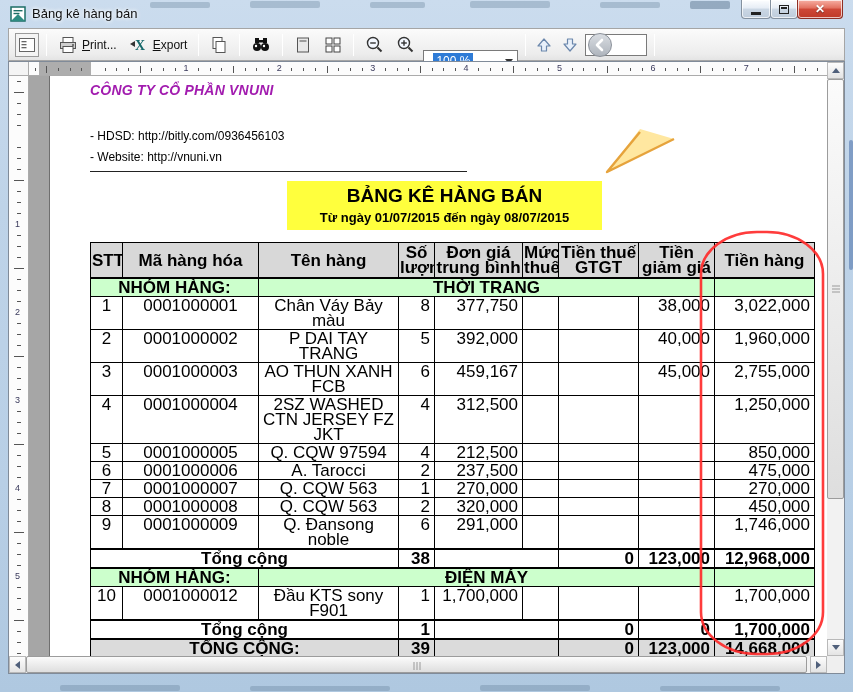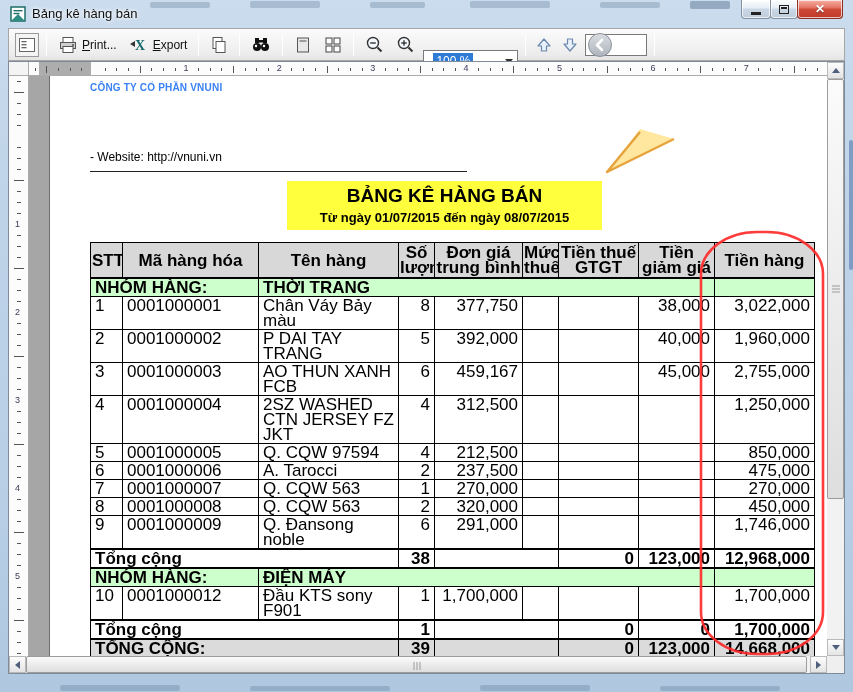--- a/index.html
+++ b/index.html
@@ -82,36 +82,36 @@
   .tri.left{border-top:4px solid transparent; border-bottom:4px solid transparent; border-right:5px solid #50607B;}
   .tri.right{border-top:4px solid transparent; border-bottom:4px solid transparent; border-left:5px solid #50607B;}
   .thumb{position:absolute; background:linear-gradient(180deg,#FBFBFB,#DEDEDE); border:1px solid #9C9C9C;
          border-radius:2px;}
   .thumb .grip{position:absolute; left:50%; top:50%; transform:translate(-50%,-50%);}
   .gripline{background:#9A9A9A; box-shadow:0 0 0 0 #fff;}
   .hthumb .gripline{width:1px; height:8px; display:inline-block; margin:0 1px;}
   .vthumb .gripline{width:8px; height:1px; display:block; margin:2px 0;}
 
   
-  .company-name{position:absolute; left:40px; top:6px; font-size:10px; font-weight:bold; color:#3b82f6; letter-spacing:.2px;}
+  .company-name{position:absolute; left:40px; top:6px; font-size:14px; font-weight:bold; color:#a21caf; letter-spacing:.2px;font-style:italic;}
   .company-l2{position:absolute; left:40px; top:29px; font-size:14px; font-weight:bold; color:#000;}
   .company-l3{position:absolute; left:40px; top:53px; font-size:12px; color:#000;}
   .company-l4{position:absolute; left:40px; top:74px; font-size:12px; color:#000;}
   .header-rule{position:absolute; left:40px; top:95px; width:377px; height:1px; background:#222;}
   .titlebox{position:absolute; left:237px; top:105px; width:315px; background:var(--yellow);
             text-align:center; padding:4px 0 5px 0;}
   .rpt-title{font-size:19px; font-weight:bold; color:#000;}
   .rpt-subtitle{font-size:13px; font-weight:bold; color:#000; margin-top:3px;}
 
   table.rpt{position:absolute; left:40px; top:166px; border-collapse:collapse; table-layout:fixed;
             width:724px; font-size:17px; color:#000;}
   table.rpt th, table.rpt td{border:1px solid #000; padding:1px 4px; line-height:15px;
             overflow:hidden; white-space:pre-line; vertical-align:top;}
   table.rpt thead th{background:var(--hdrgray); font-weight:bold; text-align:center; vertical-align:middle; padding:2px 1px;}
-  td.l{text-align:left;} td.r{text-align:right;} td.c{text-align:center;}
+  td.l{text-align:center;} td.r{text-align:right;} td.c{text-align:center;}
   tr.rowG td{background:var(--green); font-weight:bold; border-top-width:2px;}
   tr.rowS td{font-weight:bold; border-top-width:2px;}
   tr.rowT td{background:var(--grandgray); font-weight:bold; border-top-width:2px; border-bottom-width:2px;}
 
   .redmark{position:absolute; left:645px; top:150px; pointer-events:none;}
 
   
   .callout{position:absolute; left:600px; top:46px; width:245px; z-index:50;
            background:linear-gradient(180deg,#FFFEF8 0%,#FFF3CC 45%,var(--cbg) 100%);
            border:2px solid var(--cborder); border-radius:13px; padding:9px 10px 10px 11px;
@@ -385,20 +385,21 @@
         <i class="vtick half" style="top: 544px;"></i>
         <i class="vtick" style="top: 555px;"></i>
         <i class="vtick" style="top: 566px;"></i>
         <i class="vtick" style="top: 577px;"></i>
       </div>
 
     <div class="content">
       <div class="page">
 
         <div class="company-name">CÔNG TY CỔ PHẦN VNUNI</div>
+        <div class="company-l3">- HDSD: http://bitly.com/0936456103</div>
         <div class="company-l4">- Website: http://vnuni.vn</div>
         <div class="header-rule"></div>
 
         <div class="titlebox">
           <div class="rpt-title">BẢNG KÊ HÀNG BÁN</div>
           <div class="rpt-subtitle">Từ ngày 01/07/2015 đến ngày 08/07/2015</div>
         </div>
 
         <table class="rpt">
           <colgroup>

